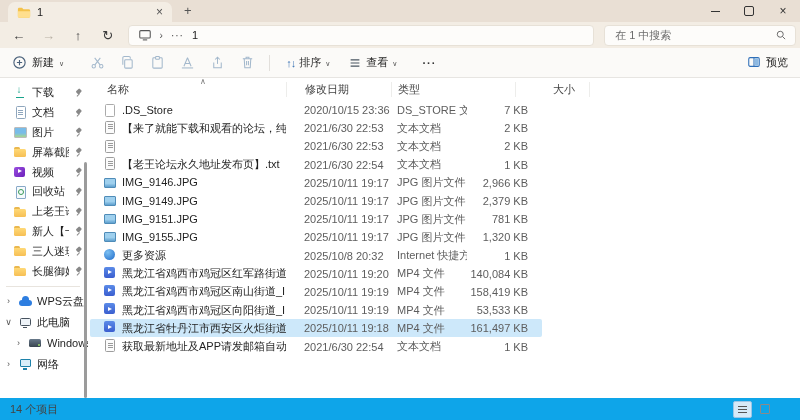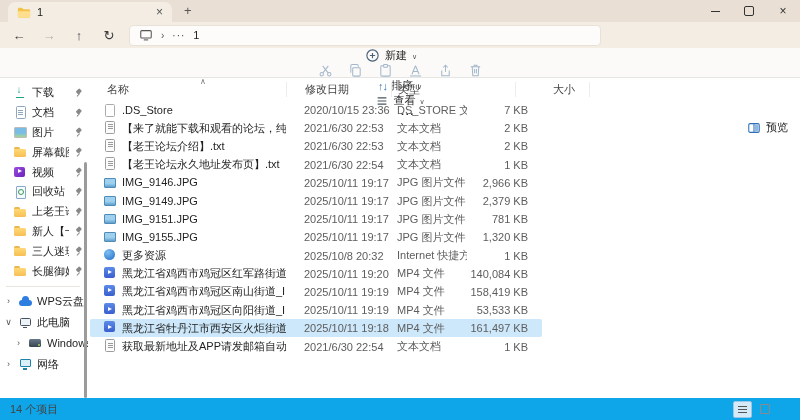--- a/index.html
+++ b/index.html
@@ -23,30 +23,30 @@
   .navbtn.disabled{color:#b9b1a5;}
   .addressbar{width:452px;height:19px;background:#fdfcfa;border:1px solid #e7e1d7;border-radius:4px;display:flex;align-items:center;gap:8px;padding:0 9px;margin-left:5px;}
   .crumb-sep{color:#555;font-size:10px;}
   .crumb-ellipsis{color:#444;letter-spacing:1px;font-size:10px;}
   .crumb-current{color:#222;}
   .searchbox{width:176px;height:19px;background:#fdfcfa;border:1px solid #e7e1d7;border-radius:4px;display:flex;align-items:center;padding:0 8px;margin-left:10px;}
   .search-input{border:none;outline:none;background:transparent;flex:1;min-width:0;font-size:11px;font-family:inherit;color:#333;}
   .search-input::placeholder{color:#6b6b6b;}
 
   
-  .toolbar{height:29px;background:#fbfaf8;border-bottom:1px solid #e7e5e2;display:flex;align-items:center;padding:0 12px;flex-direction:column;}
+  .toolbar{height:29px;background:#fbfaf8;border-bottom:1px solid #e7e5e2;display:flex;align-items:center;padding:0 12px;}
   .tb-new{display:flex;align-items:center;gap:5px;margin-right:18px;color:#1f1f1f;}
   .tb-icons{display:flex;}
   .tb-iconbtn{width:30px;display:flex;justify-content:center;align-items:center;}
   .tb-divider{width:1px;height:16px;background:#e2dfdb;margin:0 7px;}
   .tb-sort,.tb-view{display:flex;align-items:center;gap:4px;margin:0 9px;color:#1f1f1f;}
   .sort-glyph{color:#3a72b4;letter-spacing:-1px;font-size:11px;}
   .caret{font-size:7px;color:#555;margin-top:2px;}
   .tb-more{margin-left:16px;color:#333;font-weight:bold;letter-spacing:1px;}
-  .tb-preview{margin-left:auto;display:flex;align-items:flex-end;gap:5px;color:#1f1f1f;}
+  .tb-preview{margin-left:auto;display:flex;align-items:flex-start;gap:5px;color:#1f1f1f;}
 
   
   .main{display:flex;height:320px;position:relative;}
 
   
   .sidebar{width:88px;flex:none;position:relative;padding-top:5px;}
   .side-item{height:19.8px;display:flex;align-items:center;padding-left:13px;gap:5px;white-space:nowrap;overflow:hidden;}
   .side-item.tree{height:21px;padding-left:4px;}
   .side-item.tree[data-indent="1"]{padding-left:14px;}
   .side-label{flex:1;min-width:0;overflow:hidden;color:#1f1f1f;}
@@ -154,20 +154,27 @@
     <span class="navbtn">↑</span>
     <span class="navbtn">↻</span>
     <div class="addressbar">
       <svg width="14" height="14" viewBox="0 0 16 16">
         <rect x="2" y="3" width="12" height="8.5" rx="1.2" fill="none" stroke="#555" stroke-width="1.2"></rect>
         <path d="M5.5 13.6h5" stroke="#555" stroke-width="1.2" fill="none"></path>
       </svg>
       <span class="crumb-sep">›</span>
       <span class="crumb-ellipsis">···</span>
       <span class="crumb-current">1</span>
+    </div>
+    <div class="searchbox">
+      <input class="search-input" placeholder="在 1 中搜索" style="">
+      <svg width="12" height="12" viewBox="0 0 16 16">
+        <circle cx="7" cy="7" r="4" fill="none" stroke="#6a6a6a" stroke-width="1.3"></circle>
+        <path d="M10 10l3.5 3.5" stroke="#6a6a6a" stroke-width="1.3"></path>
+      </svg>
     </div>
   </div>
 
   <div class="toolbar">
     <div class="tb-new">
       <svg width="15" height="15" viewBox="0 0 16 16">
         <circle cx="8" cy="8" r="6" fill="none" stroke="#49607a" stroke-width="1.2"></circle>
         <path d="M8 5.2v5.6M5.2 8h5.6" stroke="#49607a" stroke-width="1.2"></path>
       </svg>
       <span>新建</span>
@@ -361,21 +368,20 @@
               <span class="fname">【来了就能下载和观看的论坛，纯免费！】.txt</span>
             </div>
             <div class="c-date col-date">2021/6/30 22:53</div>
             <div class="c-type col-type">文本文档</div>
             <div class="c-size col-size">2 KB</div>
           </div>
 
           <div class="row" data-selected="false">
             <div class="c-name col-name">
               <span class="ficon" data-icon="text-icon"></span>
-              <span class="fname">【老王论坛介绍】.txt</span>
             </div>
             <div class="c-date col-date">2021/6/30 22:53</div>
             <div class="c-type col-type">文本文档</div>
             <div class="c-size col-size">2 KB</div>
           </div>
 
           <div class="row" data-selected="false">
             <div class="c-name col-name">
               <span class="ficon" data-icon="text-icon"></span>
               <span class="fname">【老王论坛永久地址发布页】.txt</span>

